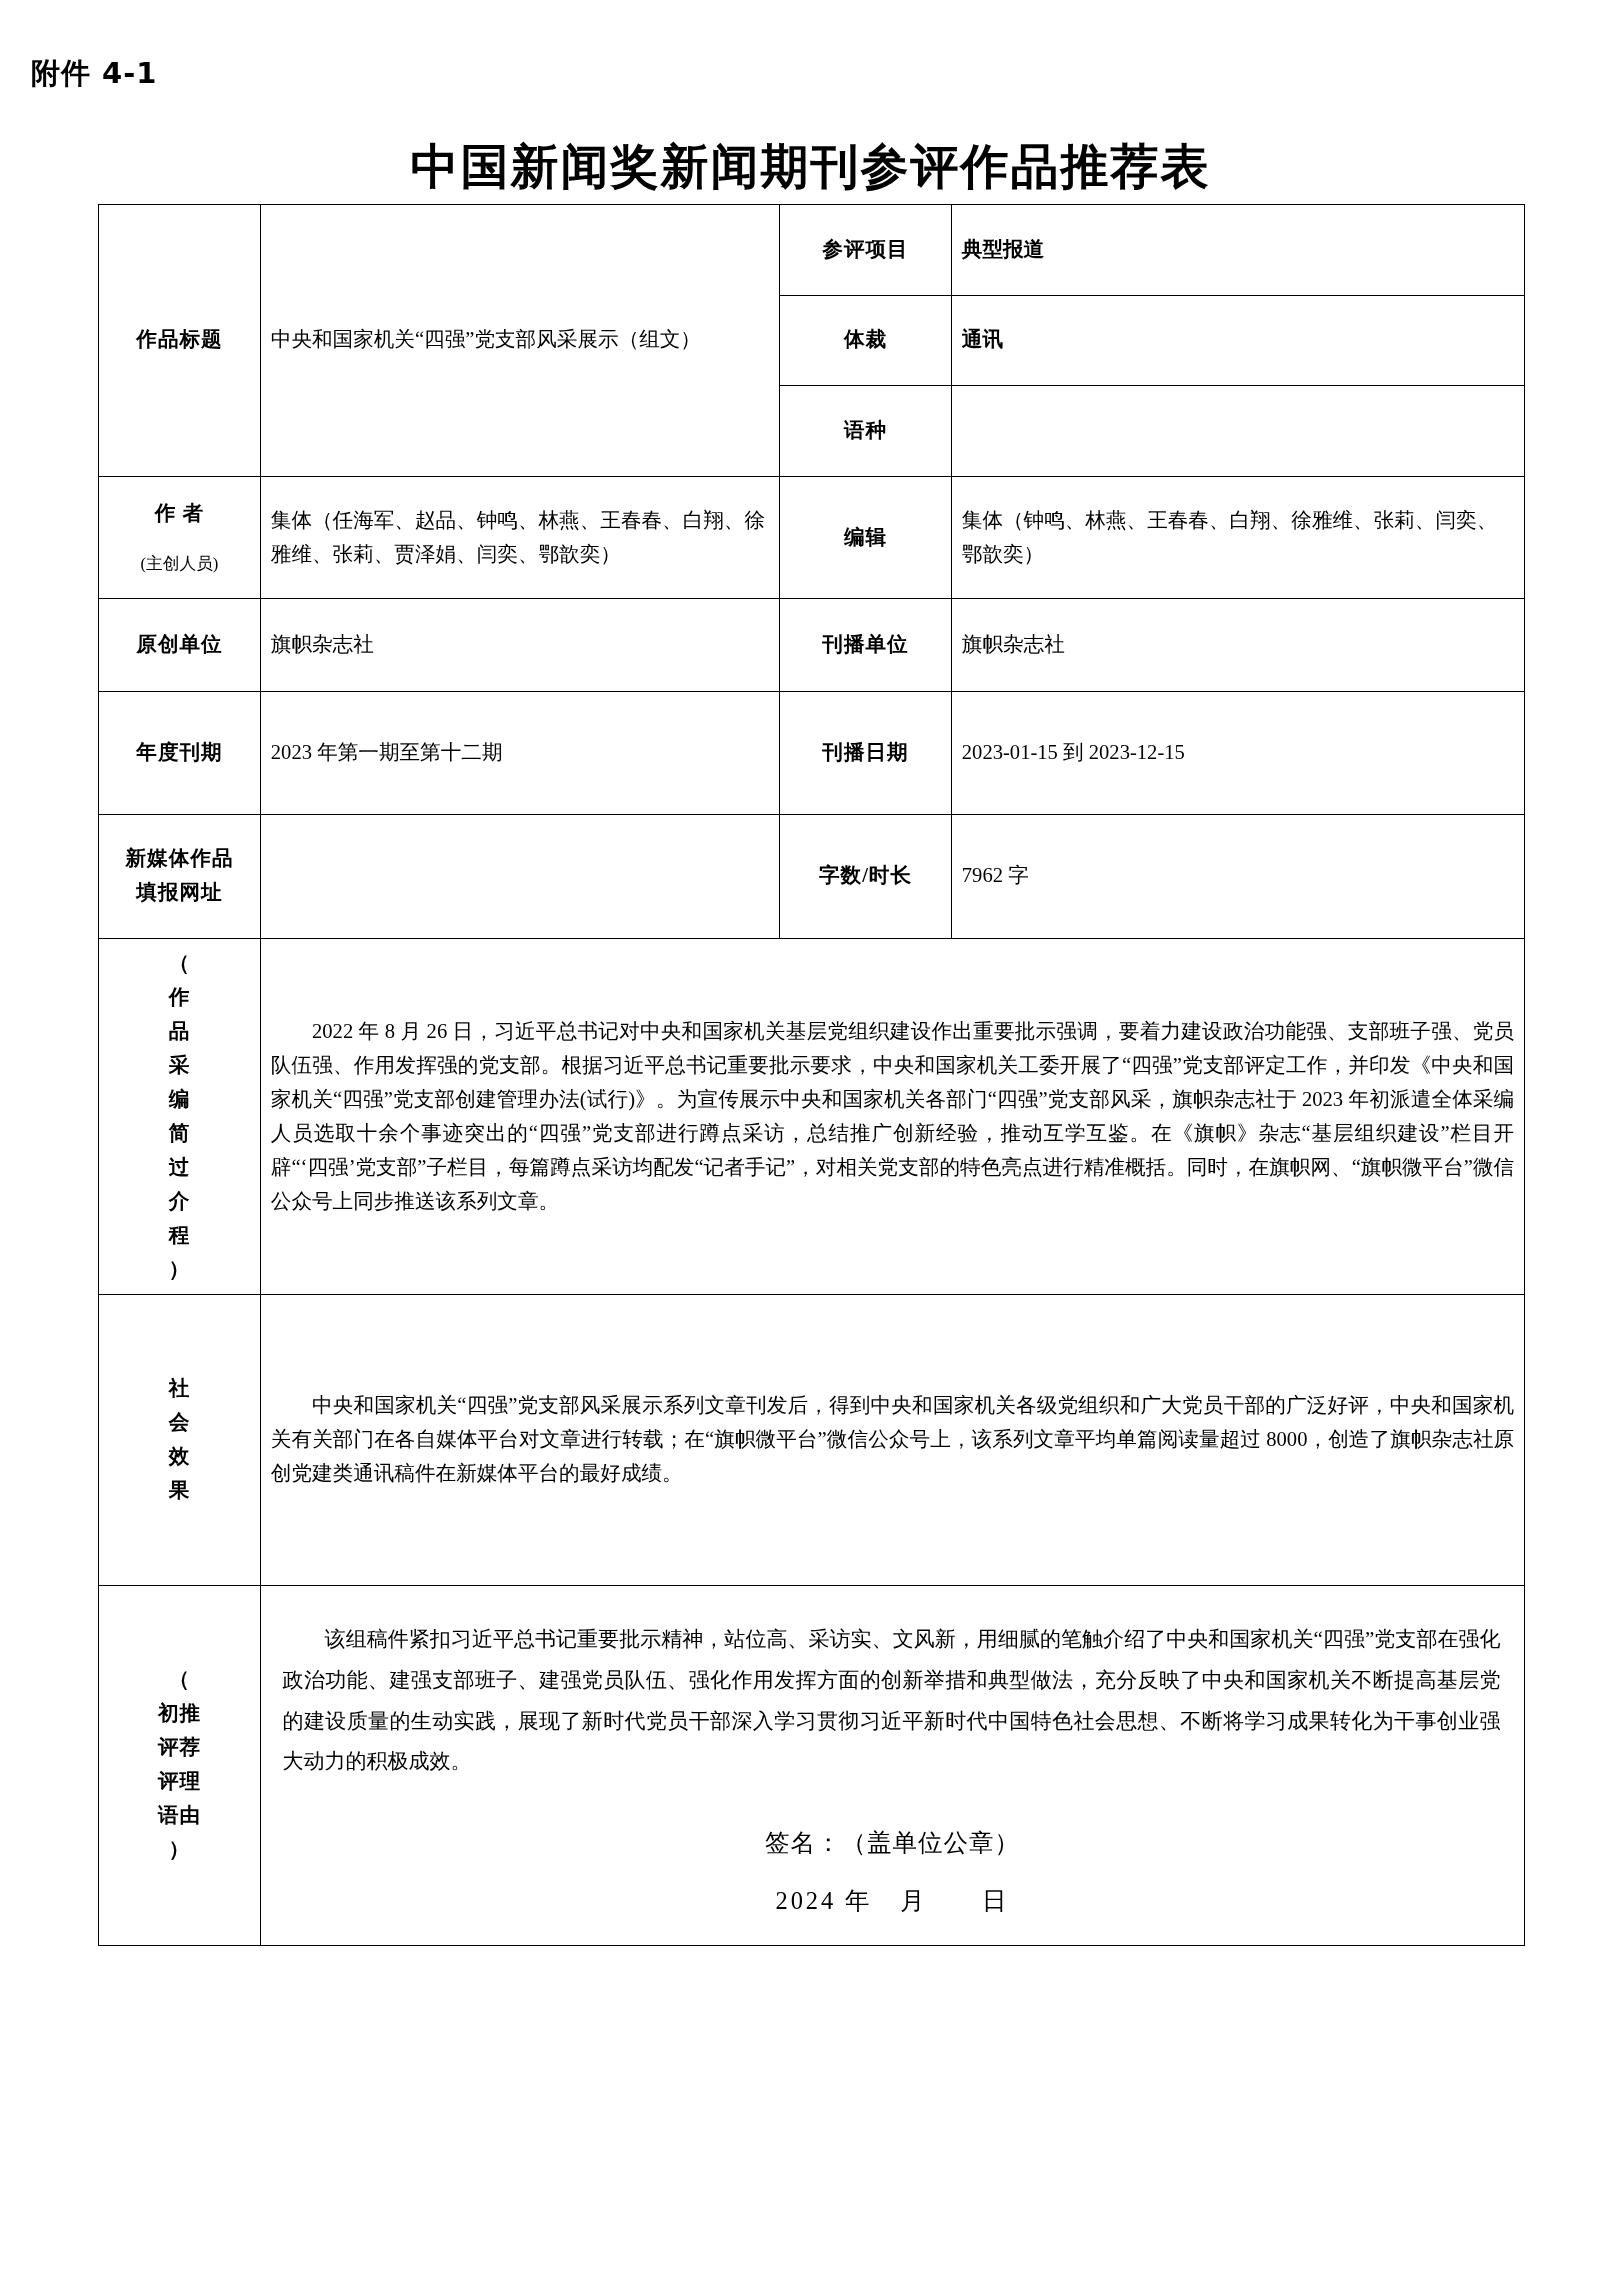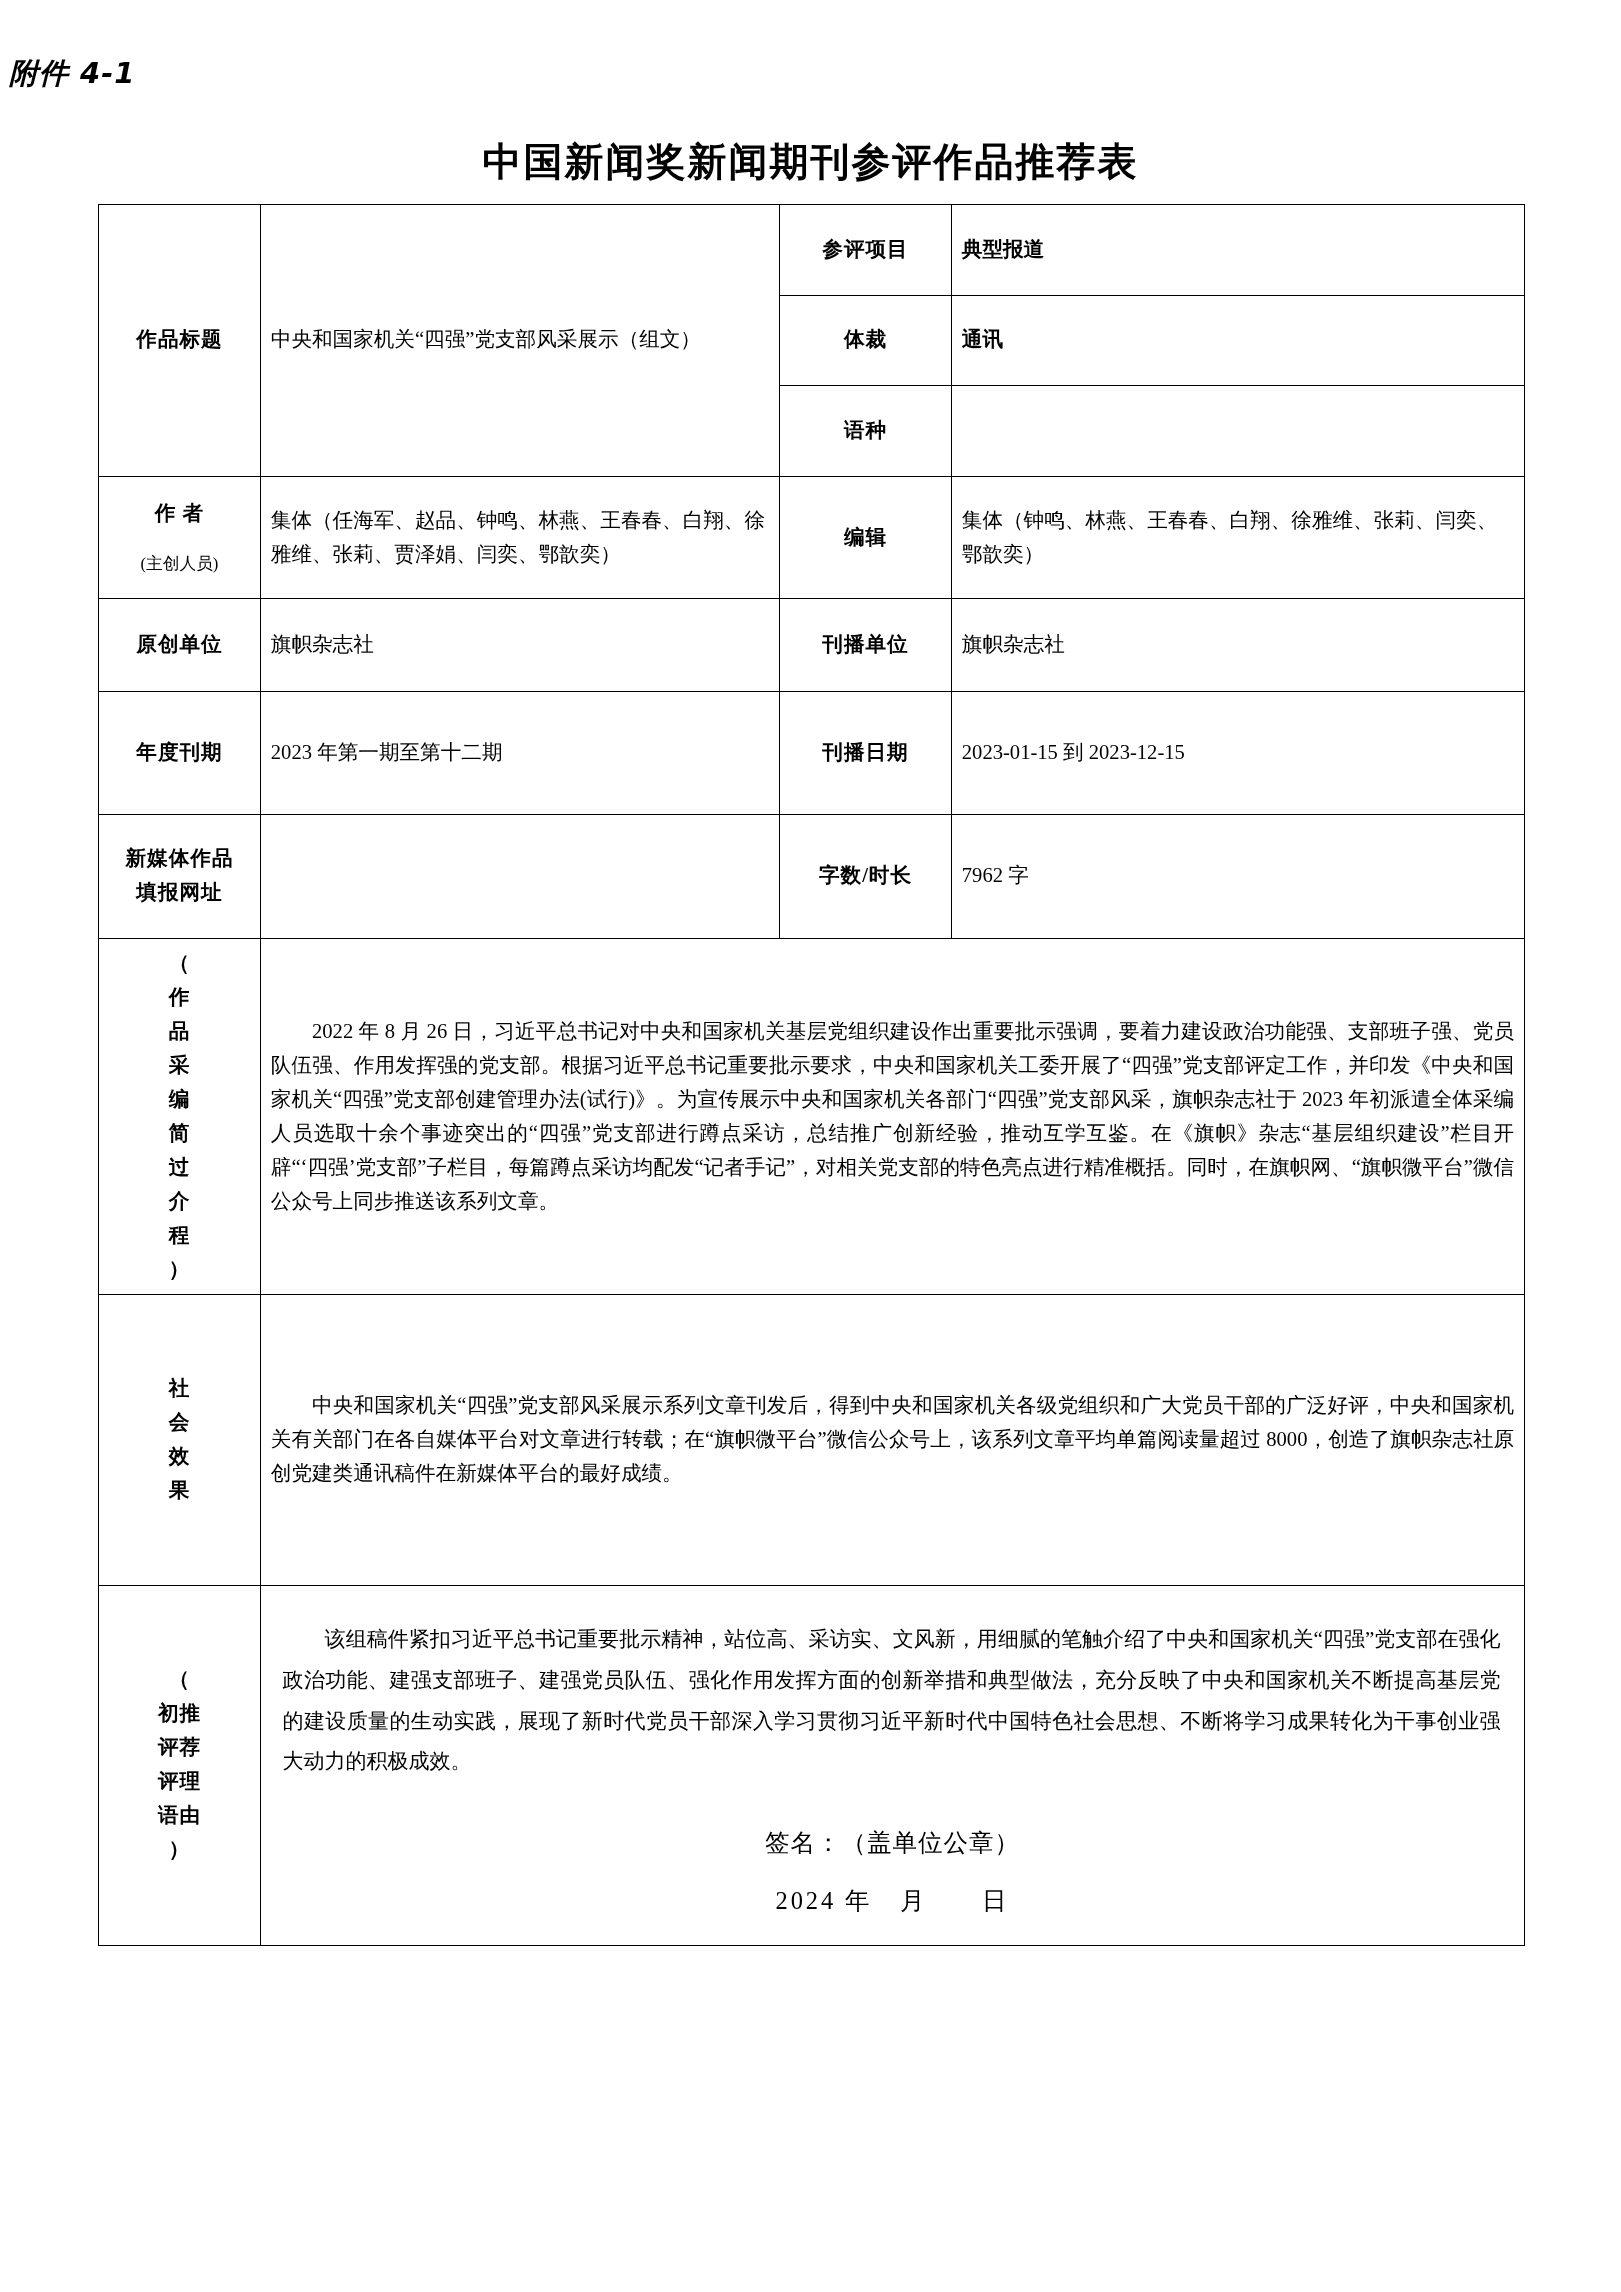--- a/index.html
+++ b/index.html
@@ -16,37 +16,36 @@
   }
   .page {
     position: relative;
     width: 1621px;
     height: 2293px;
     box-sizing: border-box;
     padding: 0;
   }
   .attach-label {
     position: absolute;
-    left: 9px;
+    left: 31px;
     top: 54px;
     font-family: "DejaVu Sans", "Liberation Sans", sans-serif;
     font-weight: bold;
     font-size: 29px;
     letter-spacing: 1px;
-    font-style: italic;
   }
   .doc-title {
     position: absolute;
     top: 135px;
     left: 0;
     width: 1621px;
     text-align: center;
     font-family: "DejaVu Serif", "Liberation Serif", serif;
     font-weight: bold;
-    font-size: 39px;
+    font-size: 48px;
     letter-spacing: 2px;
   }
   table.main {
     position: absolute;
     top: 204px;
     left: 98px;
     width: 1426px;
     border-collapse: collapse;
     table-layout: fixed;
   }

